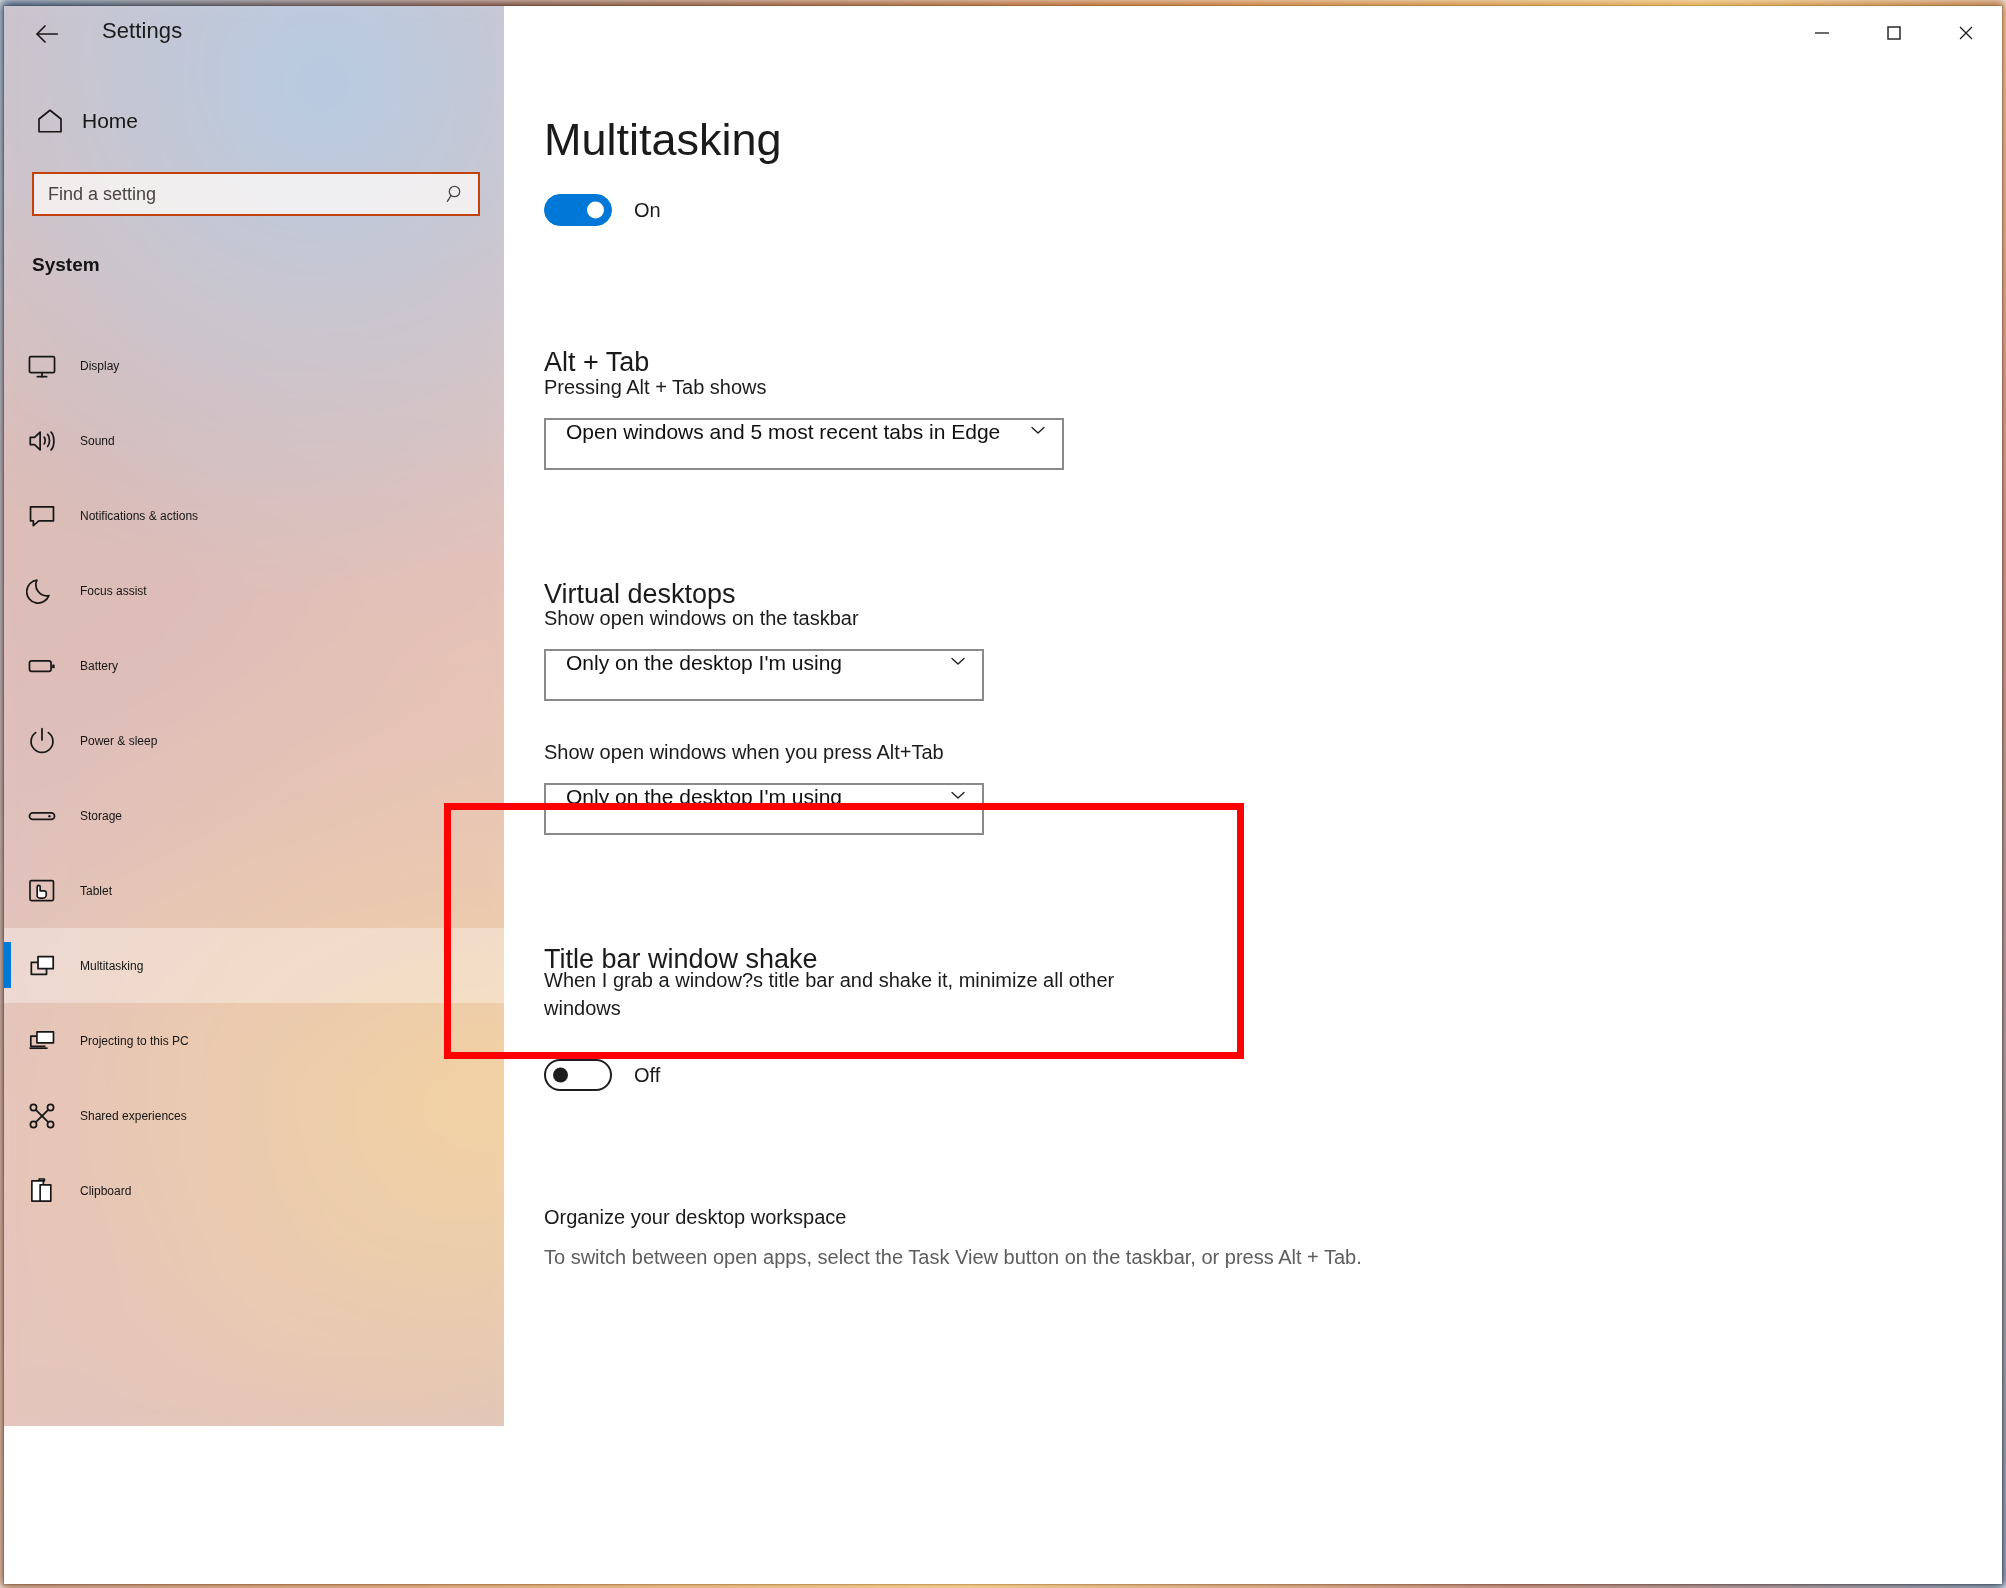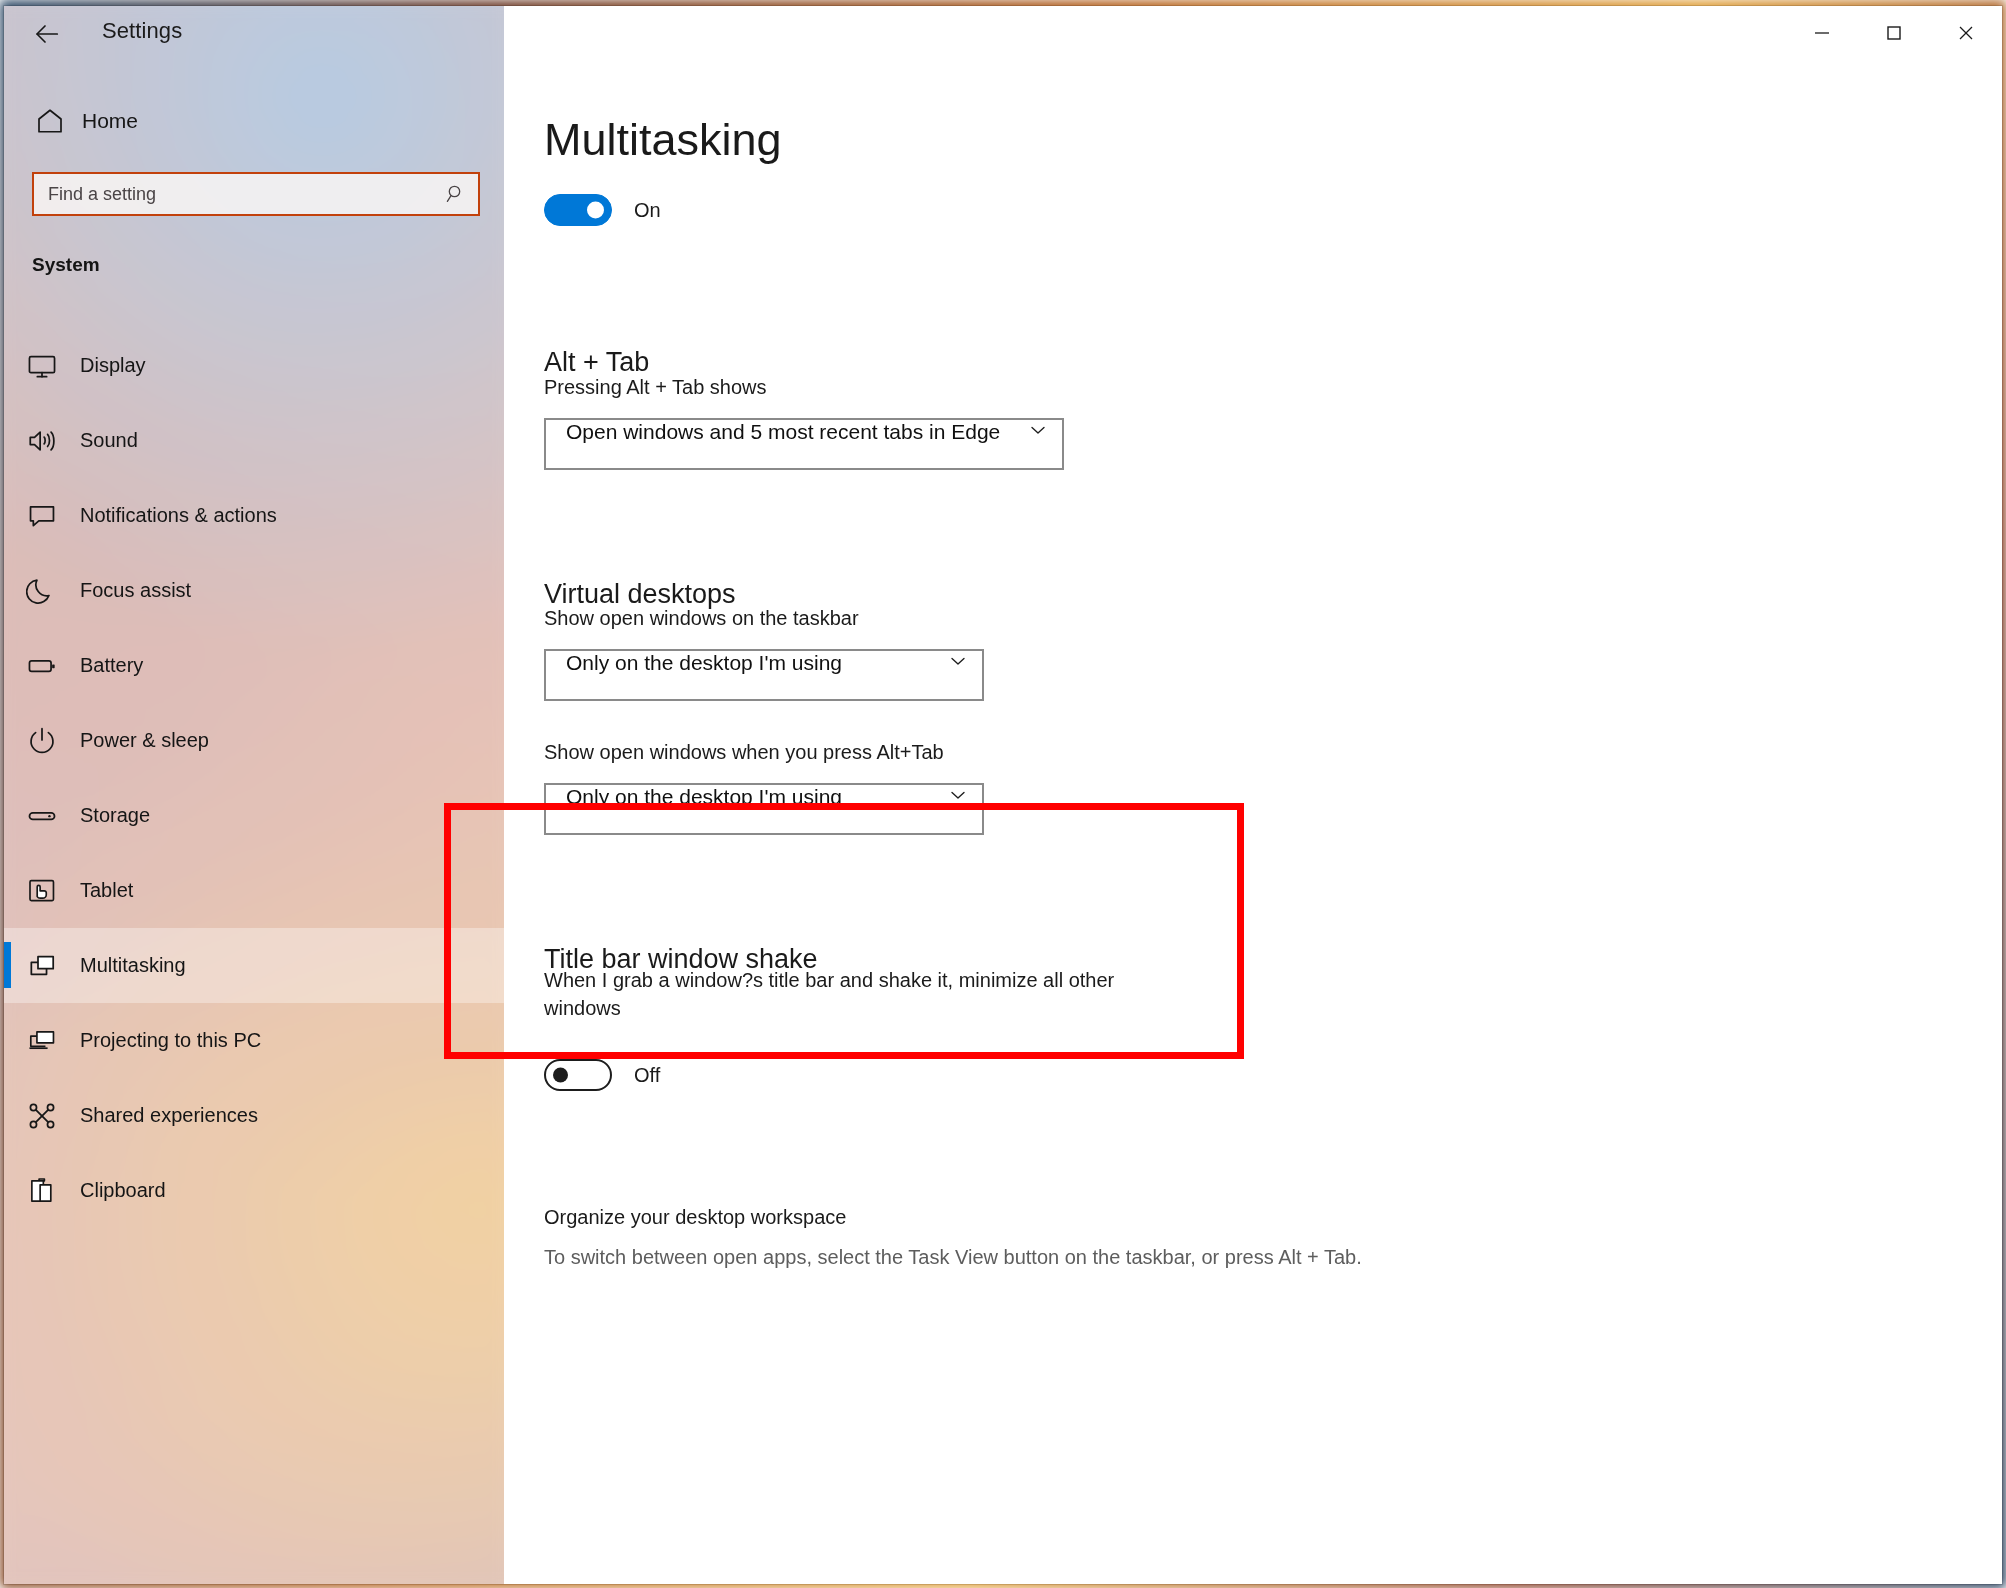--- a/index.html
+++ b/index.html
@@ -39,21 +39,21 @@
     overflow: hidden;
     box-shadow: 0 0 0 1px rgba(0,0,0,0.12);
   }
 
   
   .nav-pane {
     position: absolute;
     left: 0;
     top: 0;
     width: 500px;
-    height: 1578px;
+    height: 1420px;
     overflow: hidden;
   }
   .nav-acrylic {
     position: absolute;
     inset: -40px;
     background:
       radial-gradient(circle at 62% 8%, rgba(168,196,226,0.95) 0%, rgba(168,196,226,0) 36%),
       radial-gradient(circle at 18% 34%, rgba(214,176,170,0.9) 0%, rgba(214,176,170,0) 44%),
       radial-gradient(circle at 78% 46%, rgba(230,186,170,0.85) 0%, rgba(230,186,170,0) 48%),
       radial-gradient(circle at 88% 74%, rgba(244,206,140,0.85) 0%, rgba(244,206,140,0) 42%),
@@ -192,21 +192,21 @@
   }
   .nav-item.selected .sel-bar { display: block; }
   .nav-item .ic {
     width: 76px;
     min-width: 76px;
     display: flex;
     align-items: center;
     justify-content: center;
   }
   .nav-item .lbl {
-    font-size: 20px;
+    font-size: 12px;
     color: #151515;
     white-space: nowrap;
   }
 
   
   .content {
     position: absolute;
     left: 500px;
     top: 0;
     width: 1498px;

